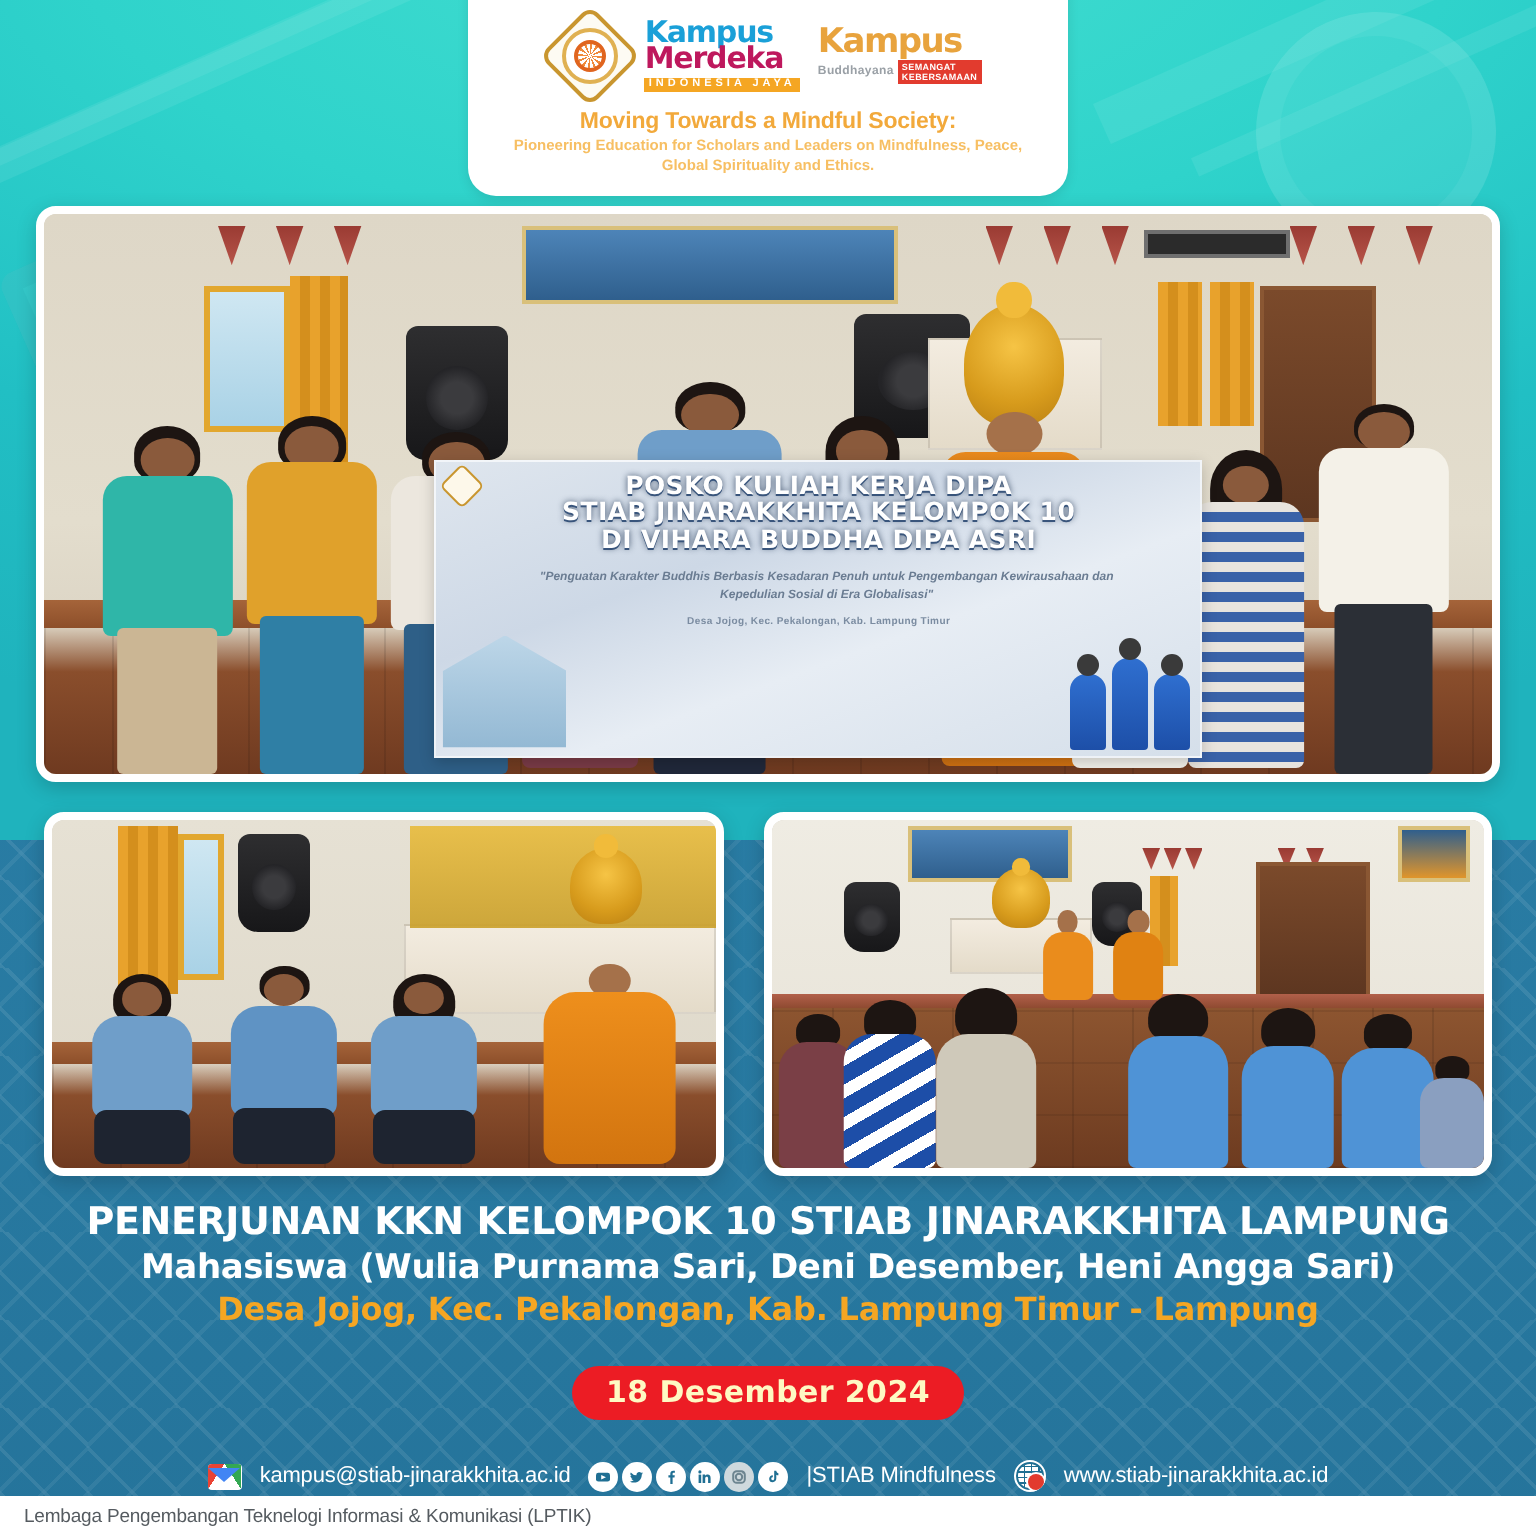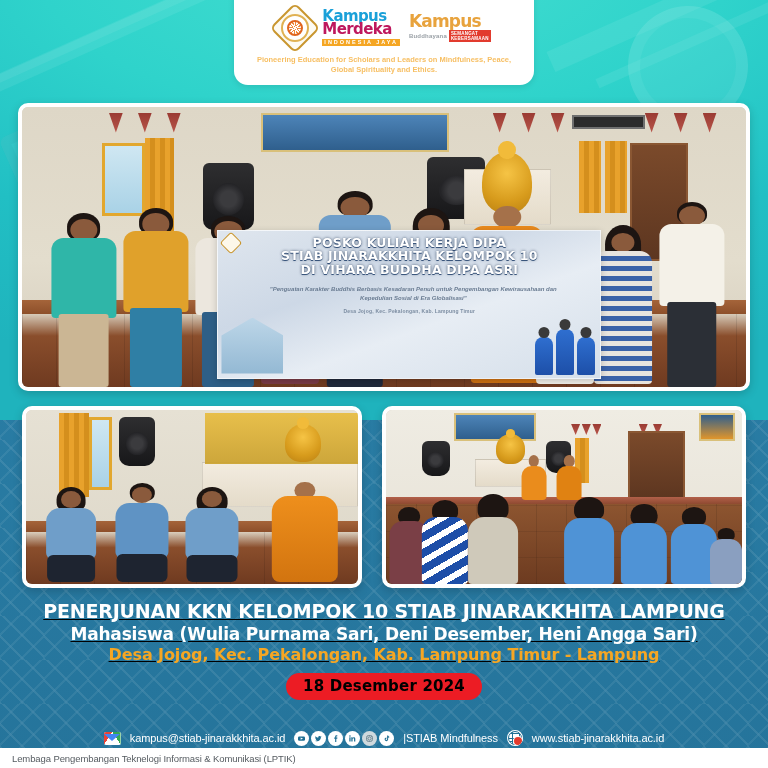--- a/index.html
+++ b/index.html
@@ -386,21 +386,20 @@
     content:""; position: absolute; left: 50%; top: -10px; transform: translateX(-50%);
     width: 11px; height: 11px; border-radius: 50%; background: #3a3a3a;
   }
 
   
   .caption {
     position: absolute;
     left: 0; right: 0; top: 600px;
     text-align: center;
     z-index: 3;
-    text-decoration: underline;
   }
   .cap-1 {
     font-family: "DejaVu Sans", sans-serif;
     font-size: 19px;
     font-weight: bold;
     color: #ffffff;
     letter-spacing: -.2px;
     line-height: 1.18;
   }
   .cap-2 {
@@ -422,23 +421,23 @@
   .cap-4 {
     font-family: "DejaVu Sans", sans-serif;
     font-size: 16px;
     font-weight: bold;
     color: #f5a623;
     margin-top: 1px;
     letter-spacing: -.1px;
   }
   .date-badge {
     display: inline-block;
-    margin-top: 9px;
+    margin-top: 19px;
     background: #ec1c24;
-    color: #000000;
+    color: #fef9c3;
     font-family: "DejaVu Sans", sans-serif;
     font-size: 15px;
     font-weight: bold;
     padding: 4px 17px 5px;
     border-radius: 14px;
     letter-spacing: .2px;
   }
 
   
   .contact {
@@ -573,20 +572,21 @@
         <span class="row2">
           <span class="sub">Buddhayana</span>
           <span class="badge">
             <span>SEMANGAT</span><br>
             <span>KEBERSAMAAN</span>
           </span>
         </span>
       </div>
     </div>
 
+    <div class="tagline">Moving Towards a Mindful Society:</div>
     <div class="subtagline">Pioneering Education for Scholars and Leaders on Mindfulness, Peace, Global Spirituality and Ethics.</div>
   </div>
 
   <div class="photo photo-main">
     <div class="scene">
       <div class="hall-wall"></div>
 
       <div class="wallpic" style="left:33%; top:2%; width:26%; height:14%;"></div>
       <div class="wallpic" style="left:76%; top:3%; width:10%; height:5%; background:#2b2b2b; border-color:#6f6f6f;"></div>
 

